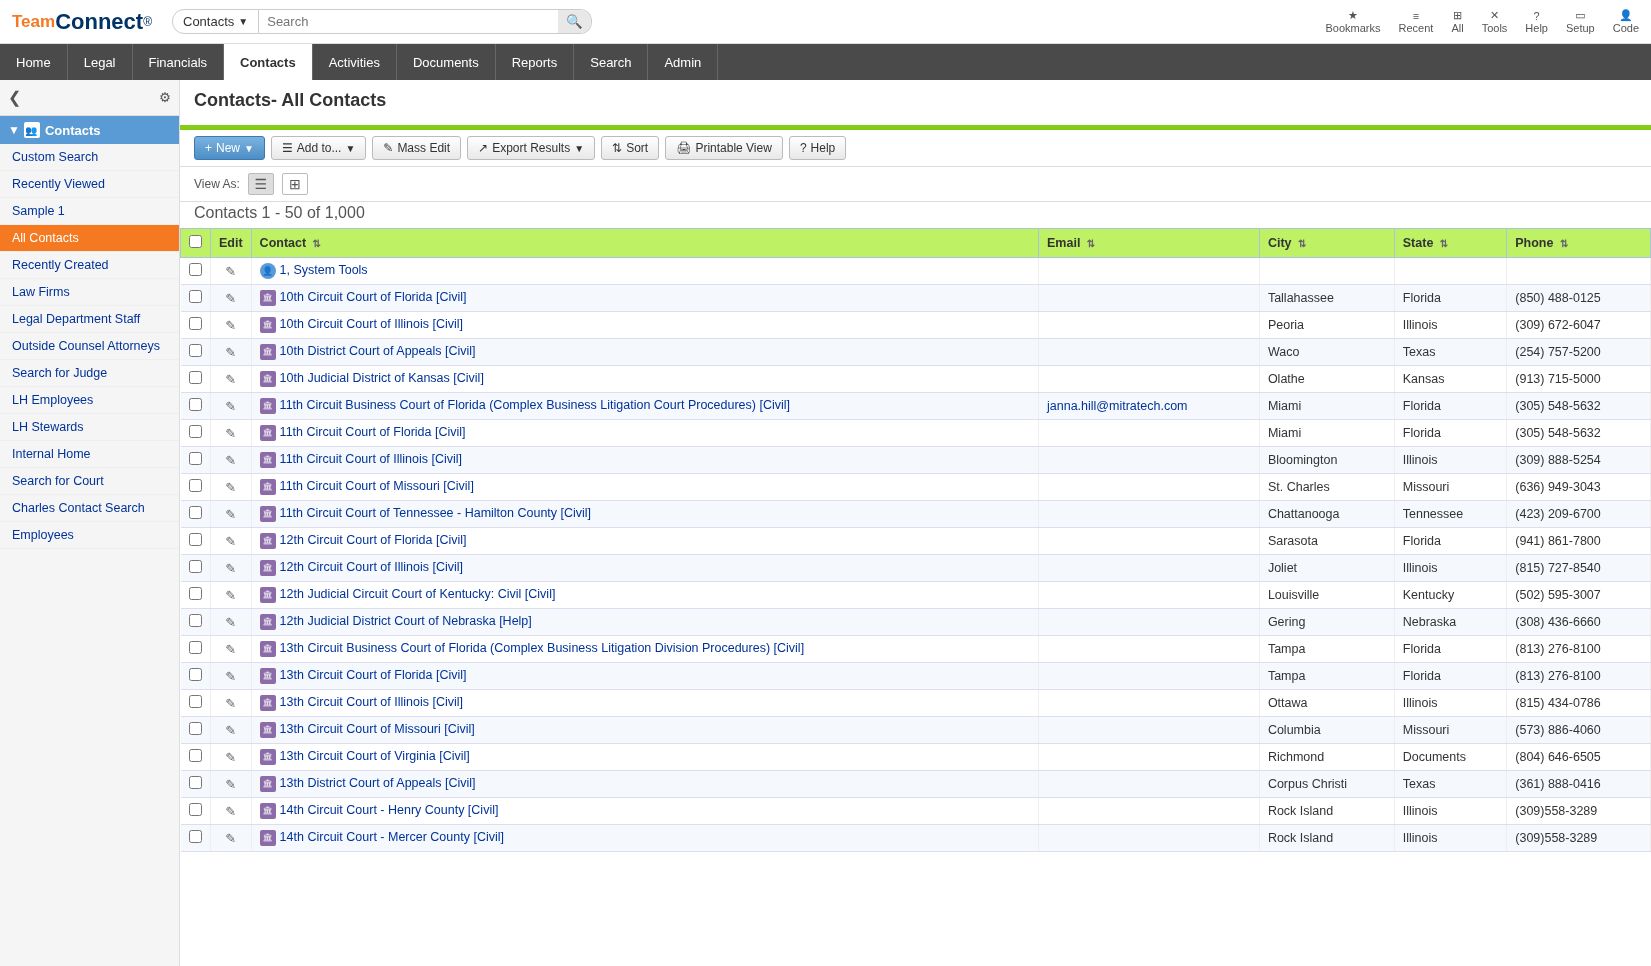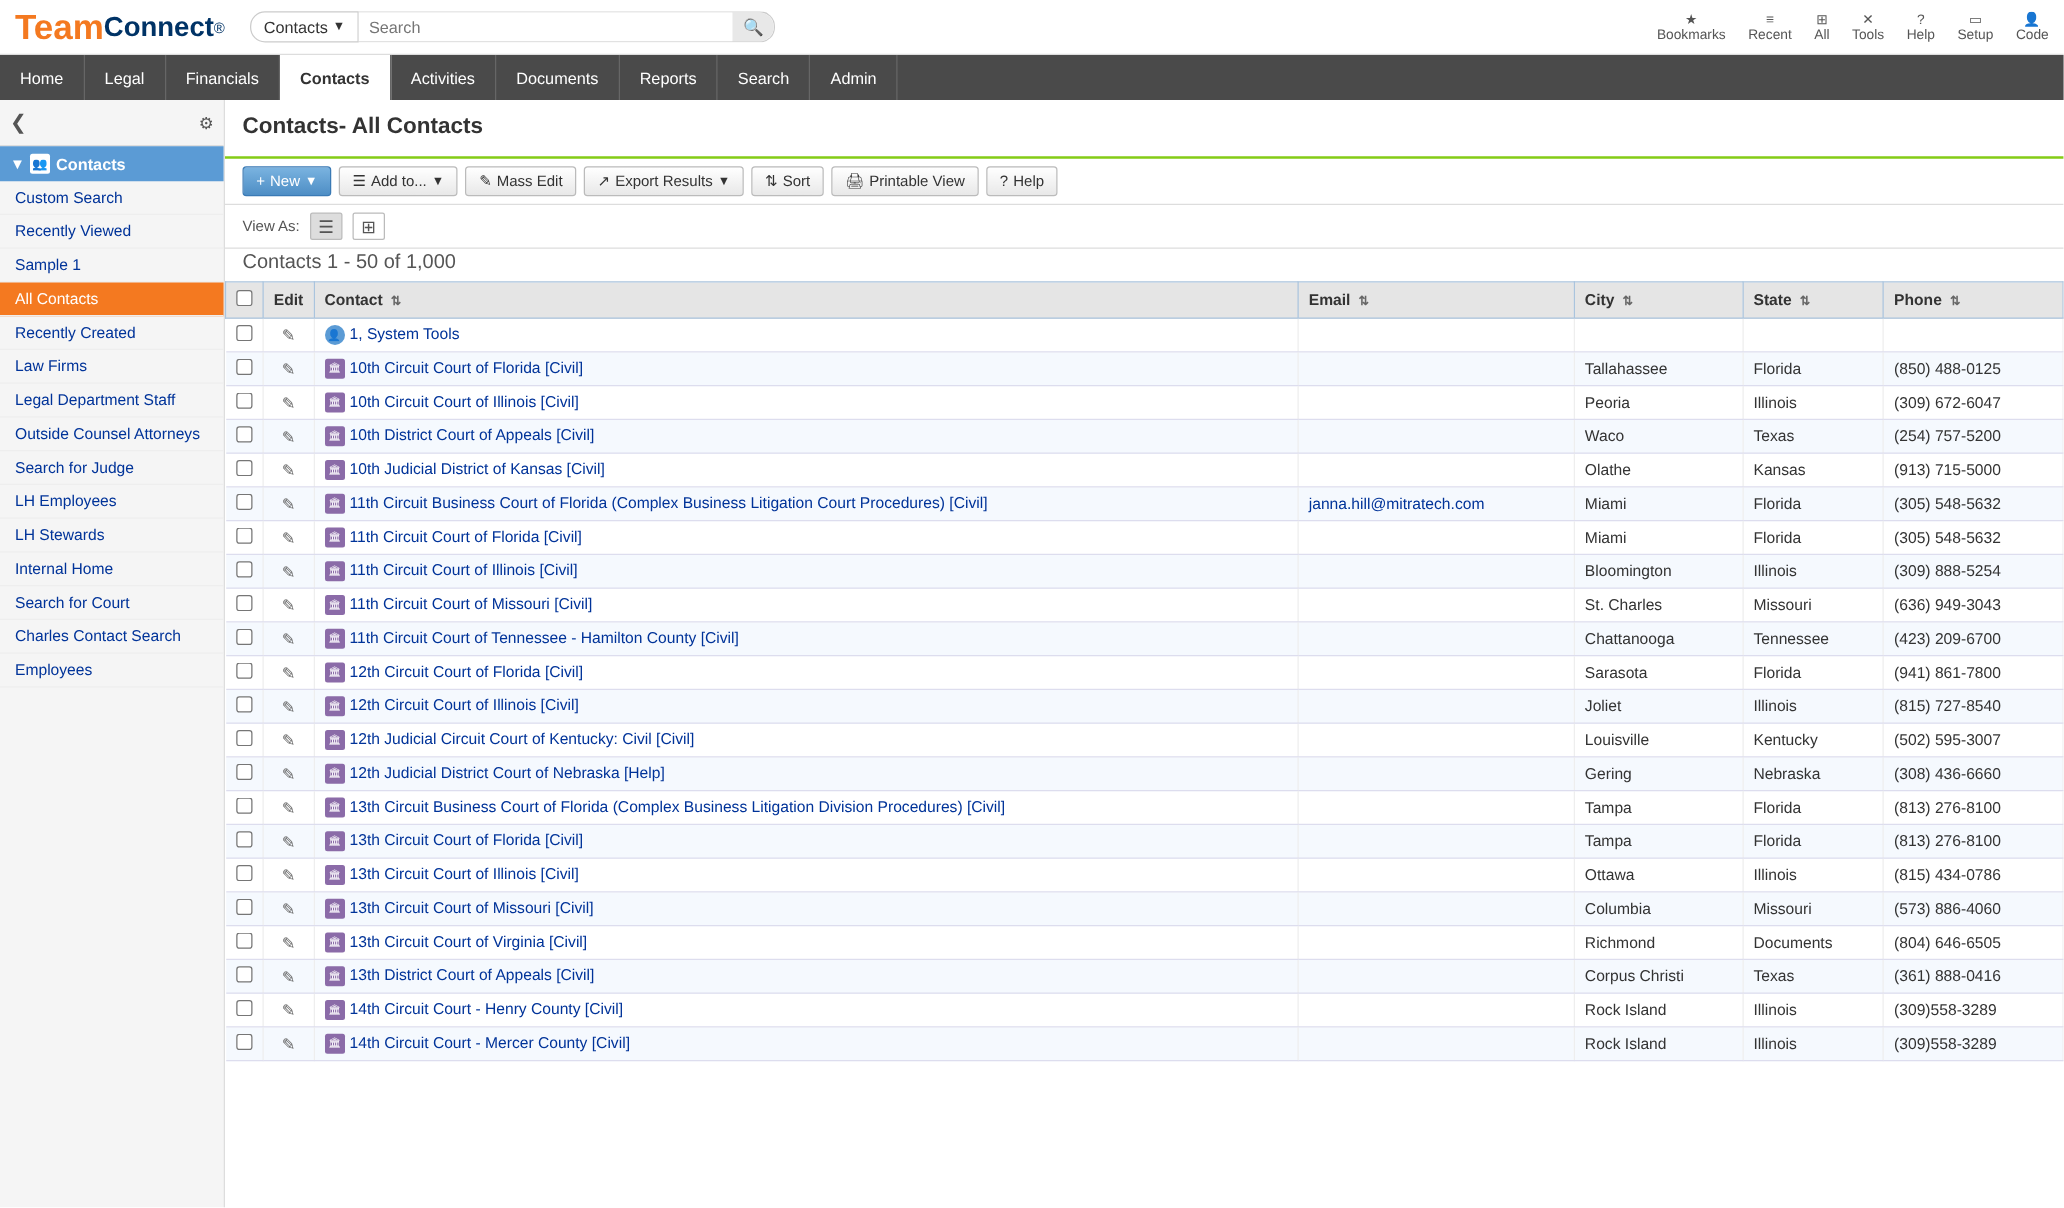--- a/index.html
+++ b/index.html
@@ -8,21 +8,21 @@
     
     .top-bar {
       background: #fff;
       border-bottom: 1px solid #ddd;
       display: flex;
       align-items: center;
       padding: 6px 12px;
       height: 44px;
     }
     .logo { display: flex; align-items: center; margin-right: 20px; }
-    .logo-team { color: #f47920; font-size: 28px; font-weight: bold; }
+    .logo-team { color: #f47920; font-size: 17px; font-weight: bold; }
     .logo-connect { color: #003366; font-size: 22px; font-weight: bold; }
     .logo-reg { color: #003366; font-size: 12px; vertical-align: super; }
 
     .search-bar {
       display: flex;
       align-items: center;
       flex: 1;
       max-width: 420px;
     }
     .search-dropdown {
@@ -158,21 +158,21 @@
 
     
     .main-content {
       flex: 1;
       overflow-y: auto;
       padding: 0;
     }
 
     .page-header {
       padding: 10px 14px 6px;
-      border-bottom: 2px solid #84cc16;
+      border-bottom: 5px solid #84cc16;
     }
     .page-title {
       font-size: 18px;
       font-weight: bold;
       color: #333;
       margin-bottom: 8px;
     }
 
     .toolbar {
       display: flex;
@@ -241,21 +241,21 @@
       color: #555;
     }
 
     
     .data-table {
       width: 100%;
       border-collapse: collapse;
       font-size: 12.5px;
     }
     .data-table thead tr {
-      background: #e5e5e5;
+      background: #bef264;
       margin-left: 31px;
     }
     .data-table thead th {
       padding: 6px 8px;
       text-align: left;
       border: 1px solid #aac4dd;
       color: #333;
       font-weight: bold;
       white-space: nowrap;
     }

